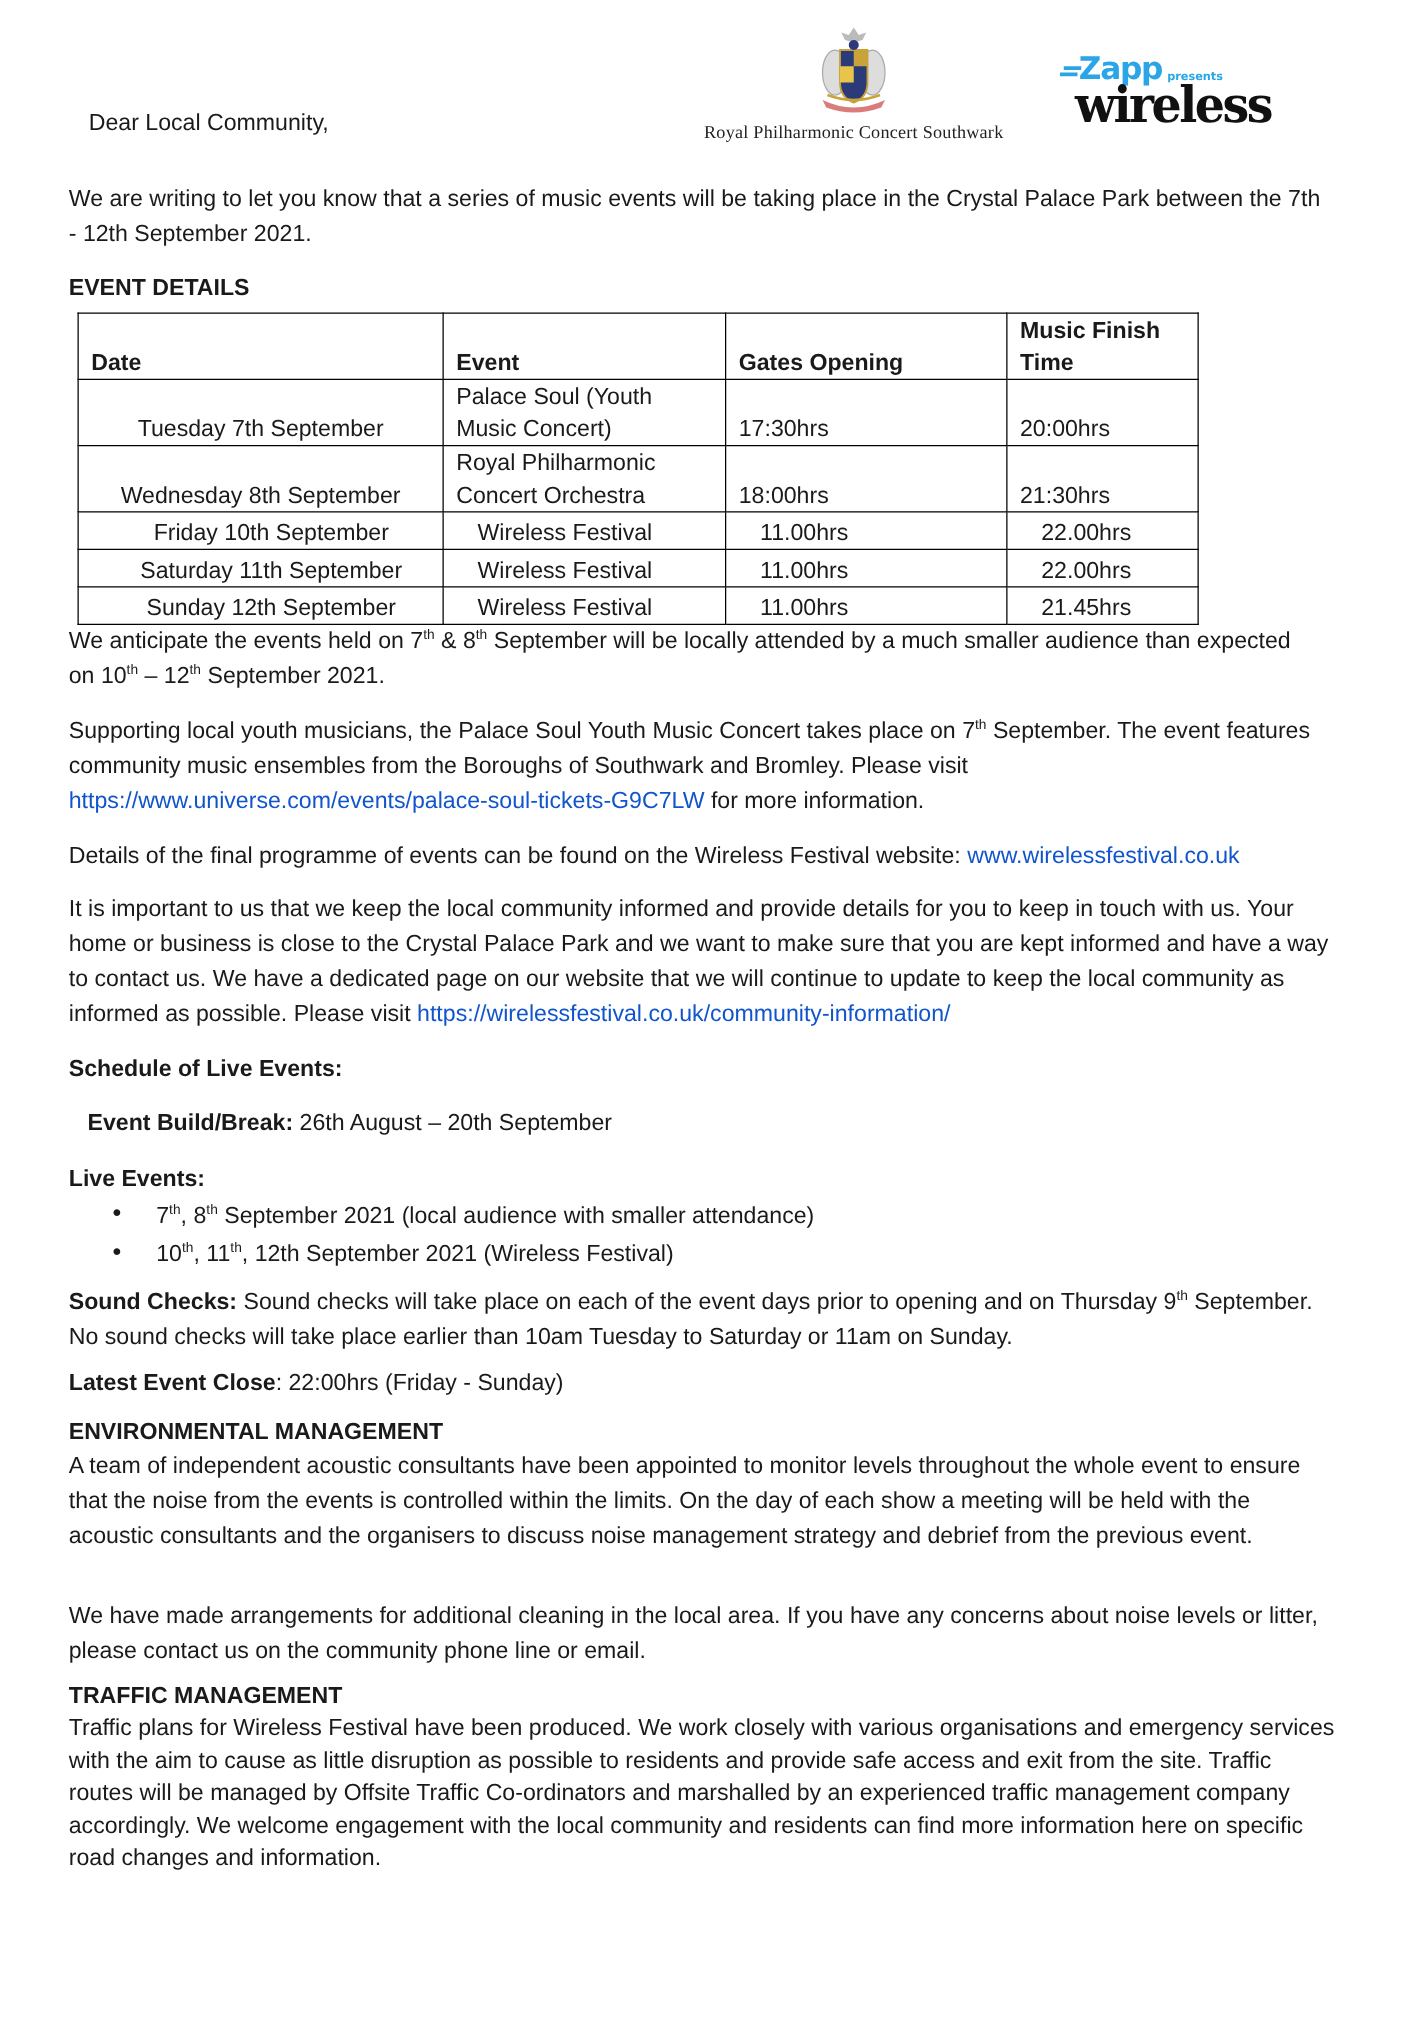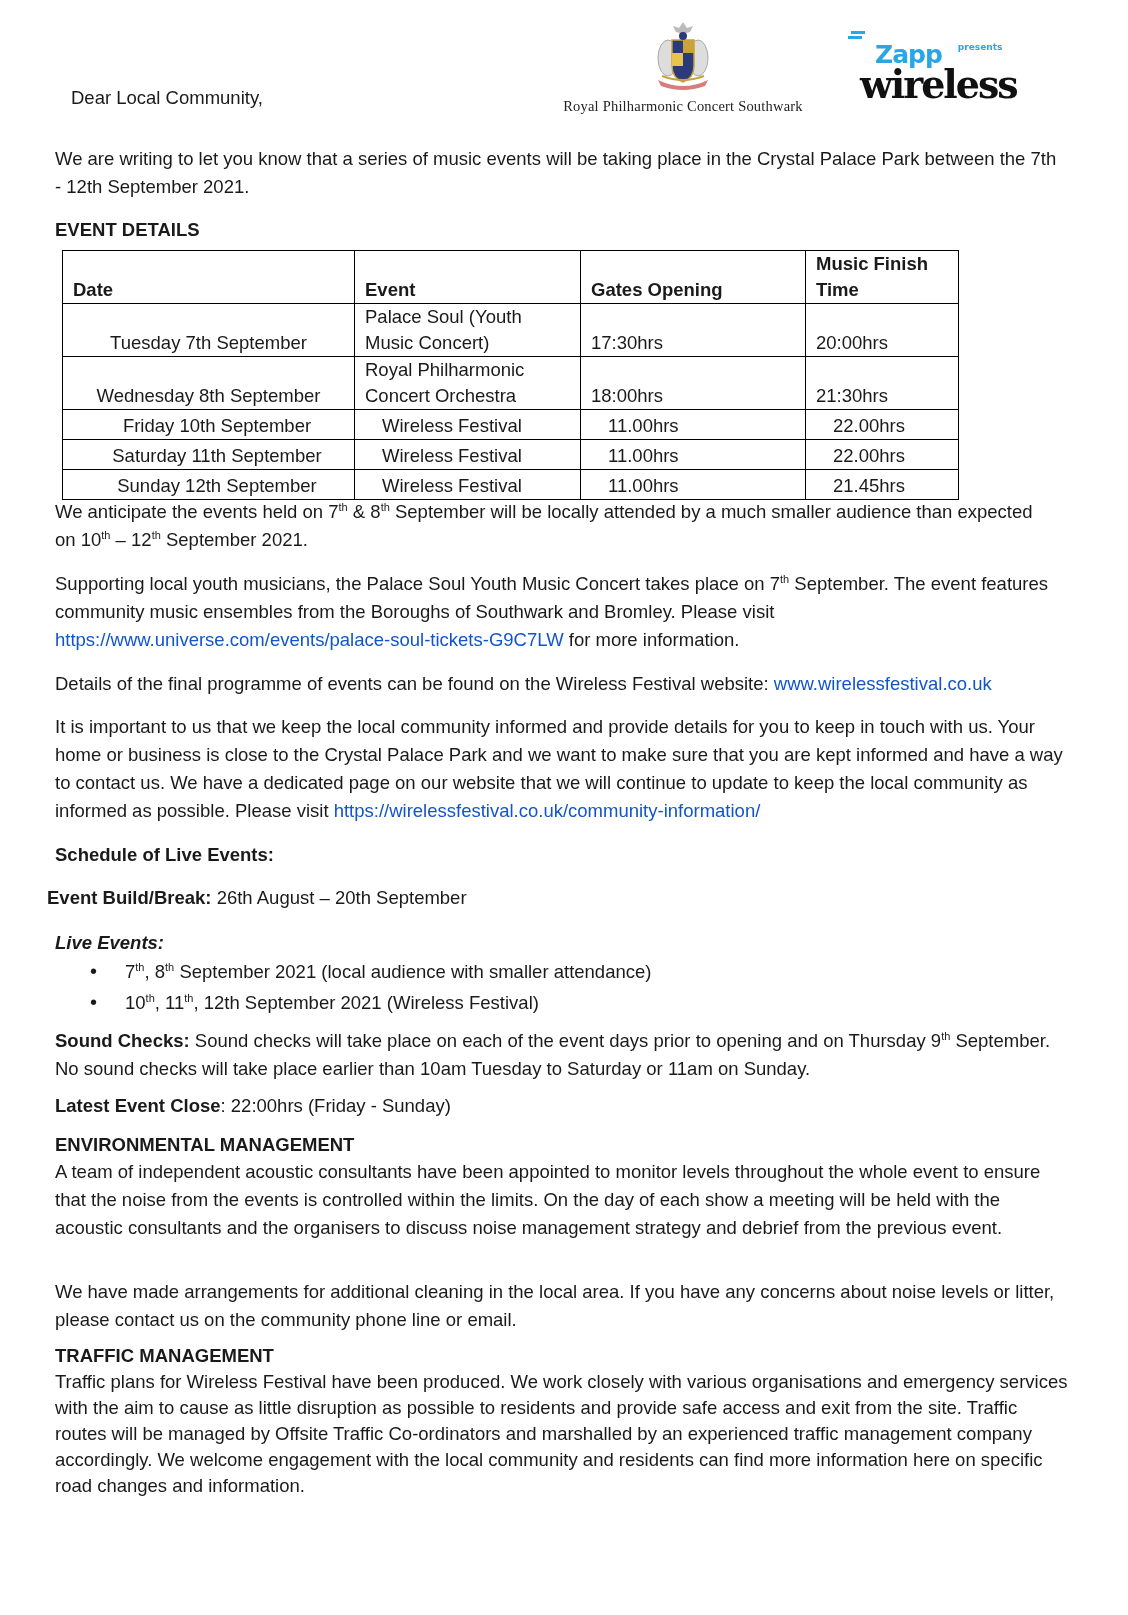--- a/index.html
+++ b/index.html
@@ -6,21 +6,21 @@
   body {
     width: 1128px; height: 1615px; position: relative; overflow: hidden;
     font-family: "Liberation Sans", "DejaVu Sans", sans-serif;
     color: #1a1a1a; font-size: 18.5px;
   }
   .abs { position: absolute; }
   .logo-rpco { position: absolute; left: 553px; top: 18px; width: 260px; text-align: center; }
   .crest { display: block; margin: 0 auto; width: 70px; height: 78px; }
   .rpco-text { font-family: "Liberation Serif", "DejaVu Serif", serif; font-size: 14.5px; color: #222; margin-top: 2px; letter-spacing: 0.2px; }
   .logo-wireless { position: absolute; left: 848px; top: 42px; width: 190px; }
-  .zapp-row { display: flex; align-items: flex-start; gap: 12px; }
+  .zapp-row { display: flex; align-items: flex-end; }
   .zapp { font-family: "DejaVu Sans", sans-serif; font-weight: bold; font-size: 25px; color: #2aa6e6; letter-spacing: -1px; line-height: 1; }
   .zapp-dash { display: inline-block; width: 14px; height: 3px; background: #2aa6e6; margin-right: 1px; position: relative; top: -6px; box-shadow: 3px -5px 0 #2aa6e6; }
   .presents { font-family: "DejaVu Sans", sans-serif; font-size: 9px; color: #2aa6e6; font-weight: bold; margin-left: 4px; }
   .wireless { font-family: "DejaVu Serif", serif; font-weight: bold; font-size: 38px; color: #111; letter-spacing: -2px; line-height: 1; margin-left: 12px; margin-top: -2px; transform: scaleY(1.05); }
 
   p { margin: 0; line-height: 28px; }
   .b { font-weight: bold; }
   a.link { color: #1155cc; }
   sup { font-size: 11px; line-height: 0; vertical-align: super; }
 
@@ -115,23 +115,23 @@
 <p class="abs" style="left:55px; top:498px; width:1000px;"><span>We anticipate the events held on 7</span><sup>th</sup><span> &amp; 8</span><sup>th</sup><span> September will be locally attended by a much smaller audience than expected on 10</span><sup>th</sup><span> – 12</span><sup>th</sup><span> September 2021.</span></p>
 
 <p class="abs" style="left:55px; top:570px; width:1000px;"><span>Supporting local youth musicians, the Palace Soul Youth Music Concert takes place on 7</span><sup>th</sup><span> September. The event features community music ensembles from the Boroughs of Southwark and Bromley. Please visit </span><a class="link">https://www.universe.com/events/palace-soul-tickets-G9C7LW</a><span> for more information.</span></p>
 
 <p class="abs" style="left:55px; top:670px; width:1020px;"><span>Details of the final programme of events can be found on the Wireless Festival website: </span><a class="link">www.wirelessfestival.co.uk</a></p>
 
 <p class="abs" style="left:55px; top:713px; width:1018px;"><span>It is important to us that we keep the local community informed and provide details for you to keep in touch with us. Your home or business is close to the Crystal Palace Park and we want to make sure that you are kept informed and have a way to contact us. We have a dedicated page on our website that we will continue to update to keep the local community as informed as possible. Please visit </span><a class="link">https://wirelessfestival.co.uk/community-information/</a></p>
 
 <p class="abs b" style="left:55px; top:841px;">Schedule of Live Events:</p>
 
-<p class="abs" style="left:47px; top:884px;"><span class="b">Event Build/Break:</span><span> 26th August – 20th September</span></p>
+<p class="abs" style="left:70px; top:884px;"><span class="b">Event Build/Break:</span><span> 26th August – 20th September</span></p>
 
-<p class="abs b" style="left:55px; top:929px;font-style:italic;">Live Events:</p>
+<p class="abs b" style="left:55px; top:929px;">Live Events:</p>
 <ul class="bullets abs" style="left:55px; top:956px; width:900px;">
   <li><span>7</span><sup>th</sup><span>, 8</span><sup>th</sup><span> September 2021 (local audience with smaller attendance)</span></li>
   <li><span>10</span><sup>th</sup><span>, 11</span><sup>th</sup><span>, 12th September 2021 (Wireless Festival)</span></li>
 </ul>
 
 <p class="abs" style="left:55px; top:1027px; width:1000px;"><span class="b">Sound Checks:</span><span> Sound checks will take place on each of the event days prior to opening and on Thursday 9</span><sup>th</sup><span> September. No sound checks will take place earlier than 10am Tuesday to Saturday or 11am on Sunday.</span></p>
 
 <p class="abs" style="left:55px; top:1092px;"><span class="b">Latest Event Close</span><span>: 22:00hrs (Friday - Sunday)</span></p>
 
 <p class="abs b" style="left:55px; top:1131px;">ENVIRONMENTAL MANAGEMENT</p>

